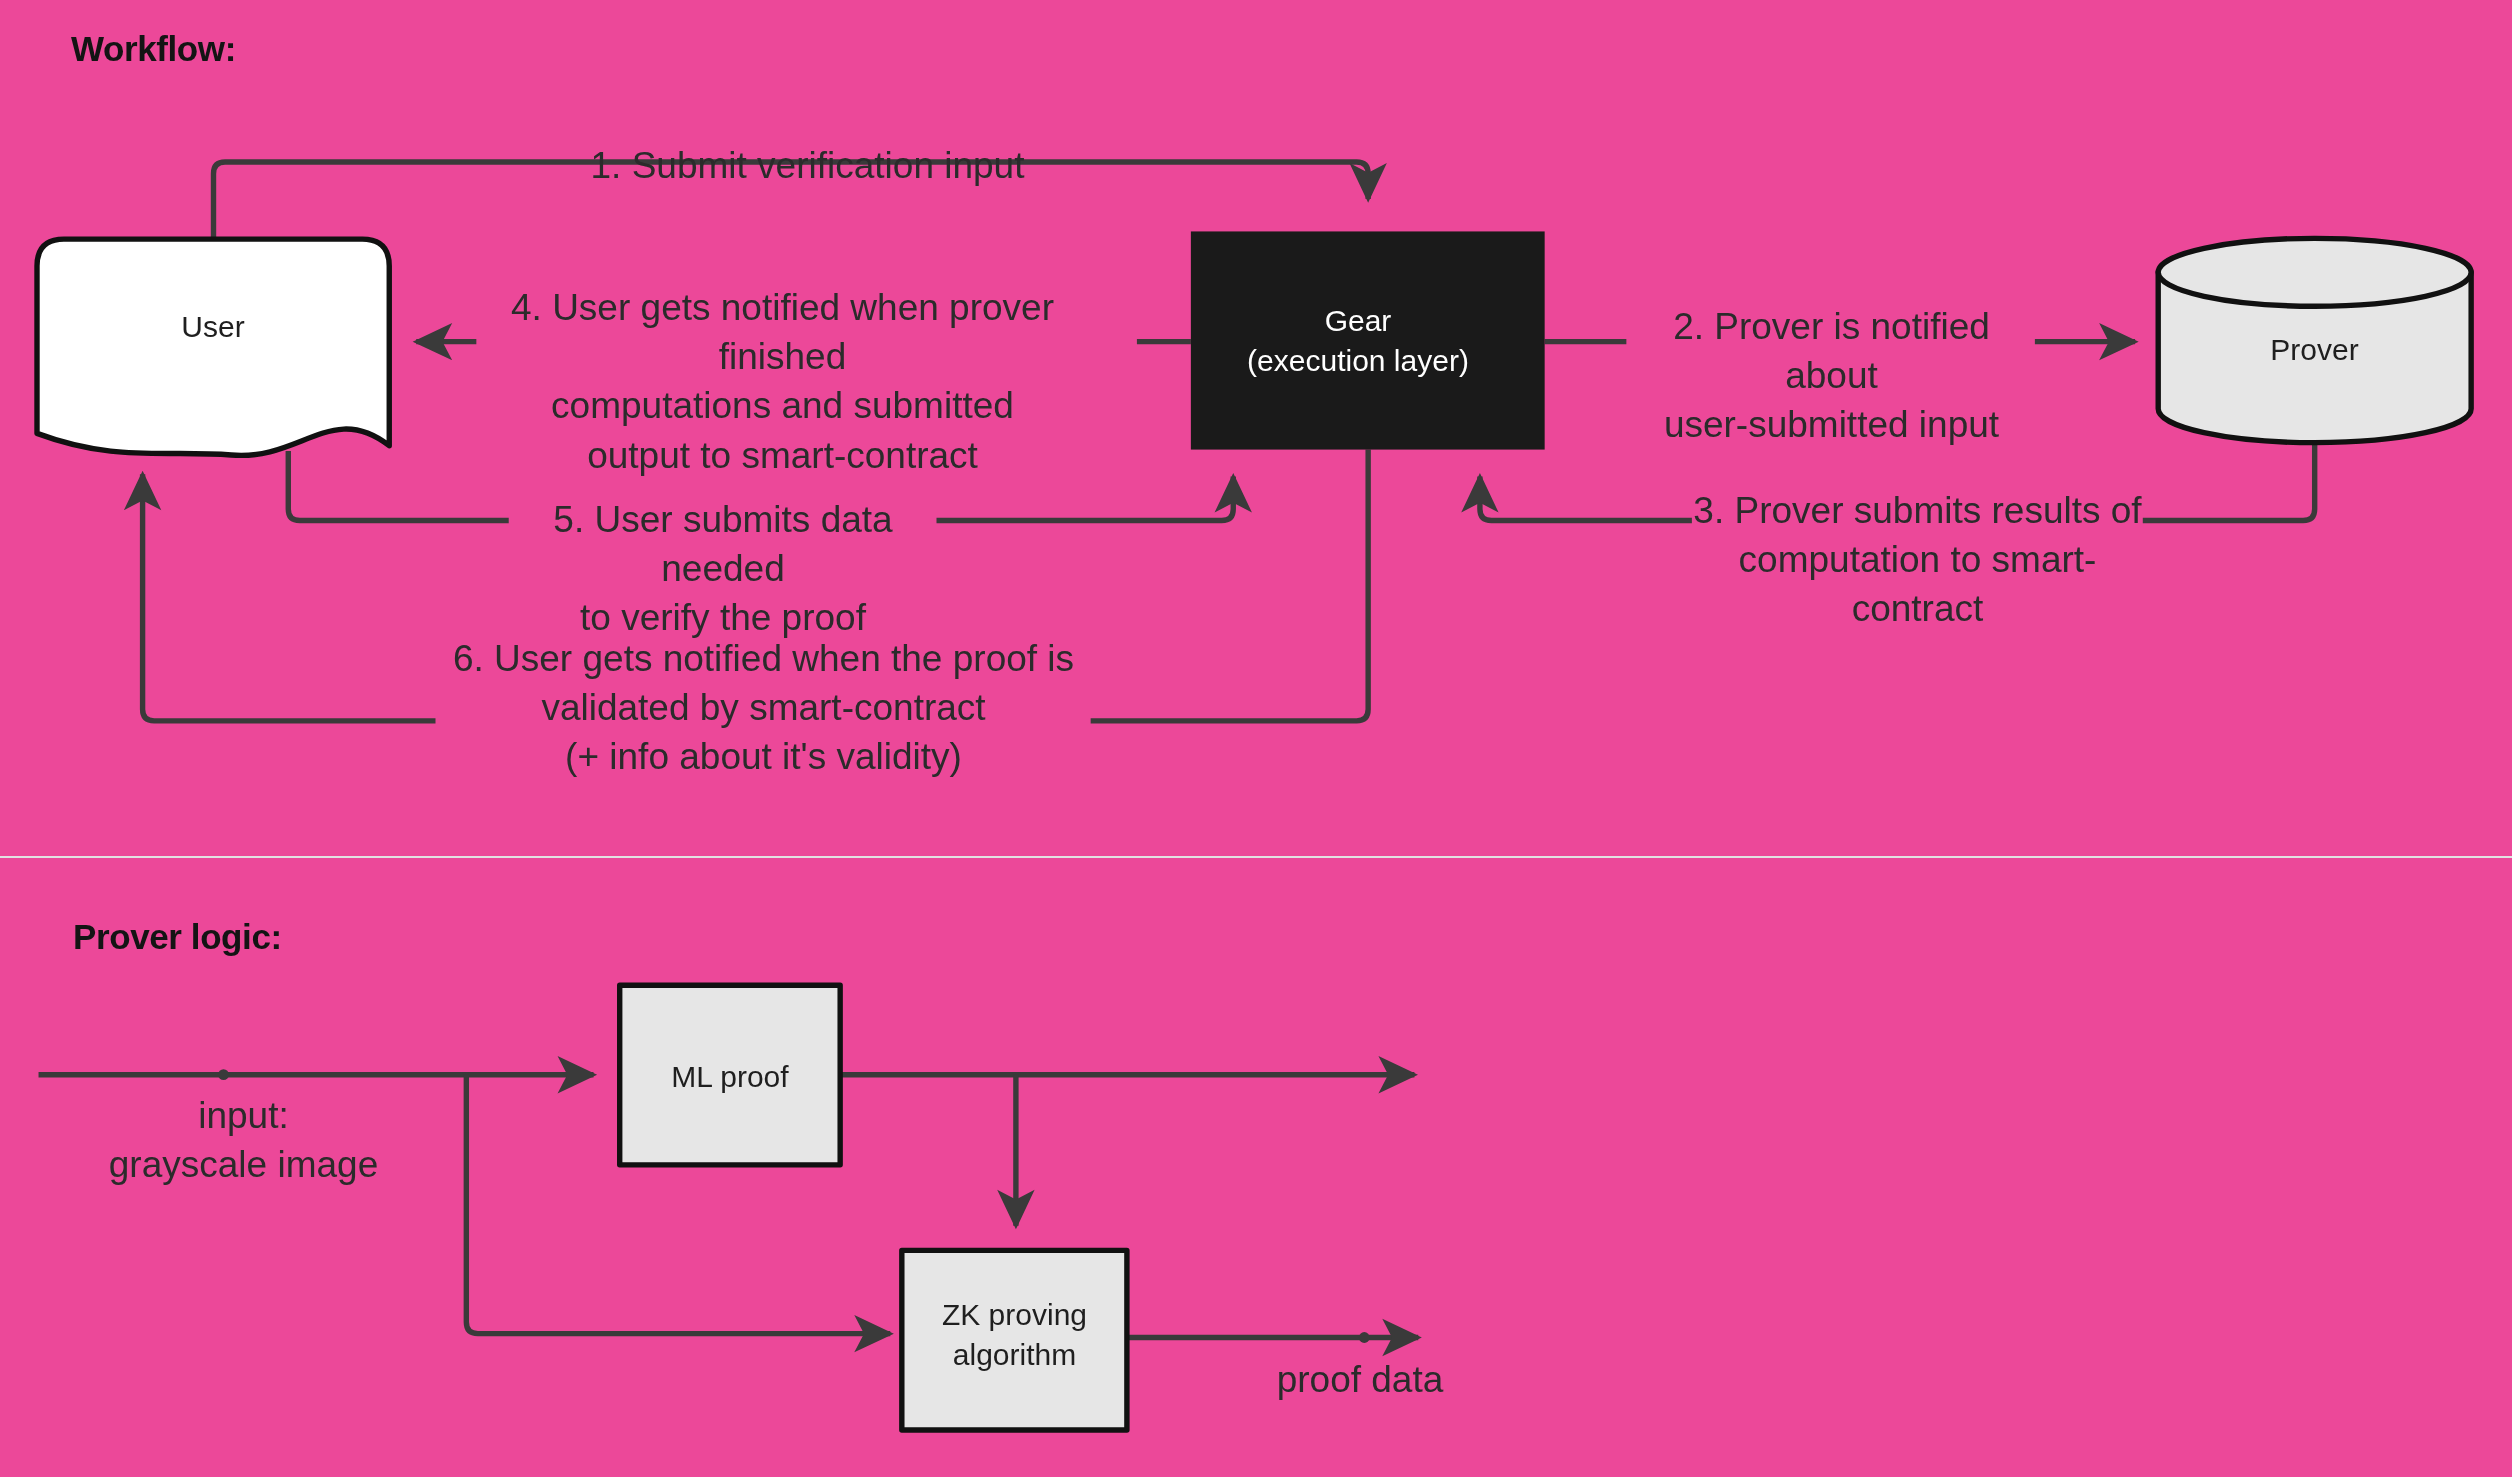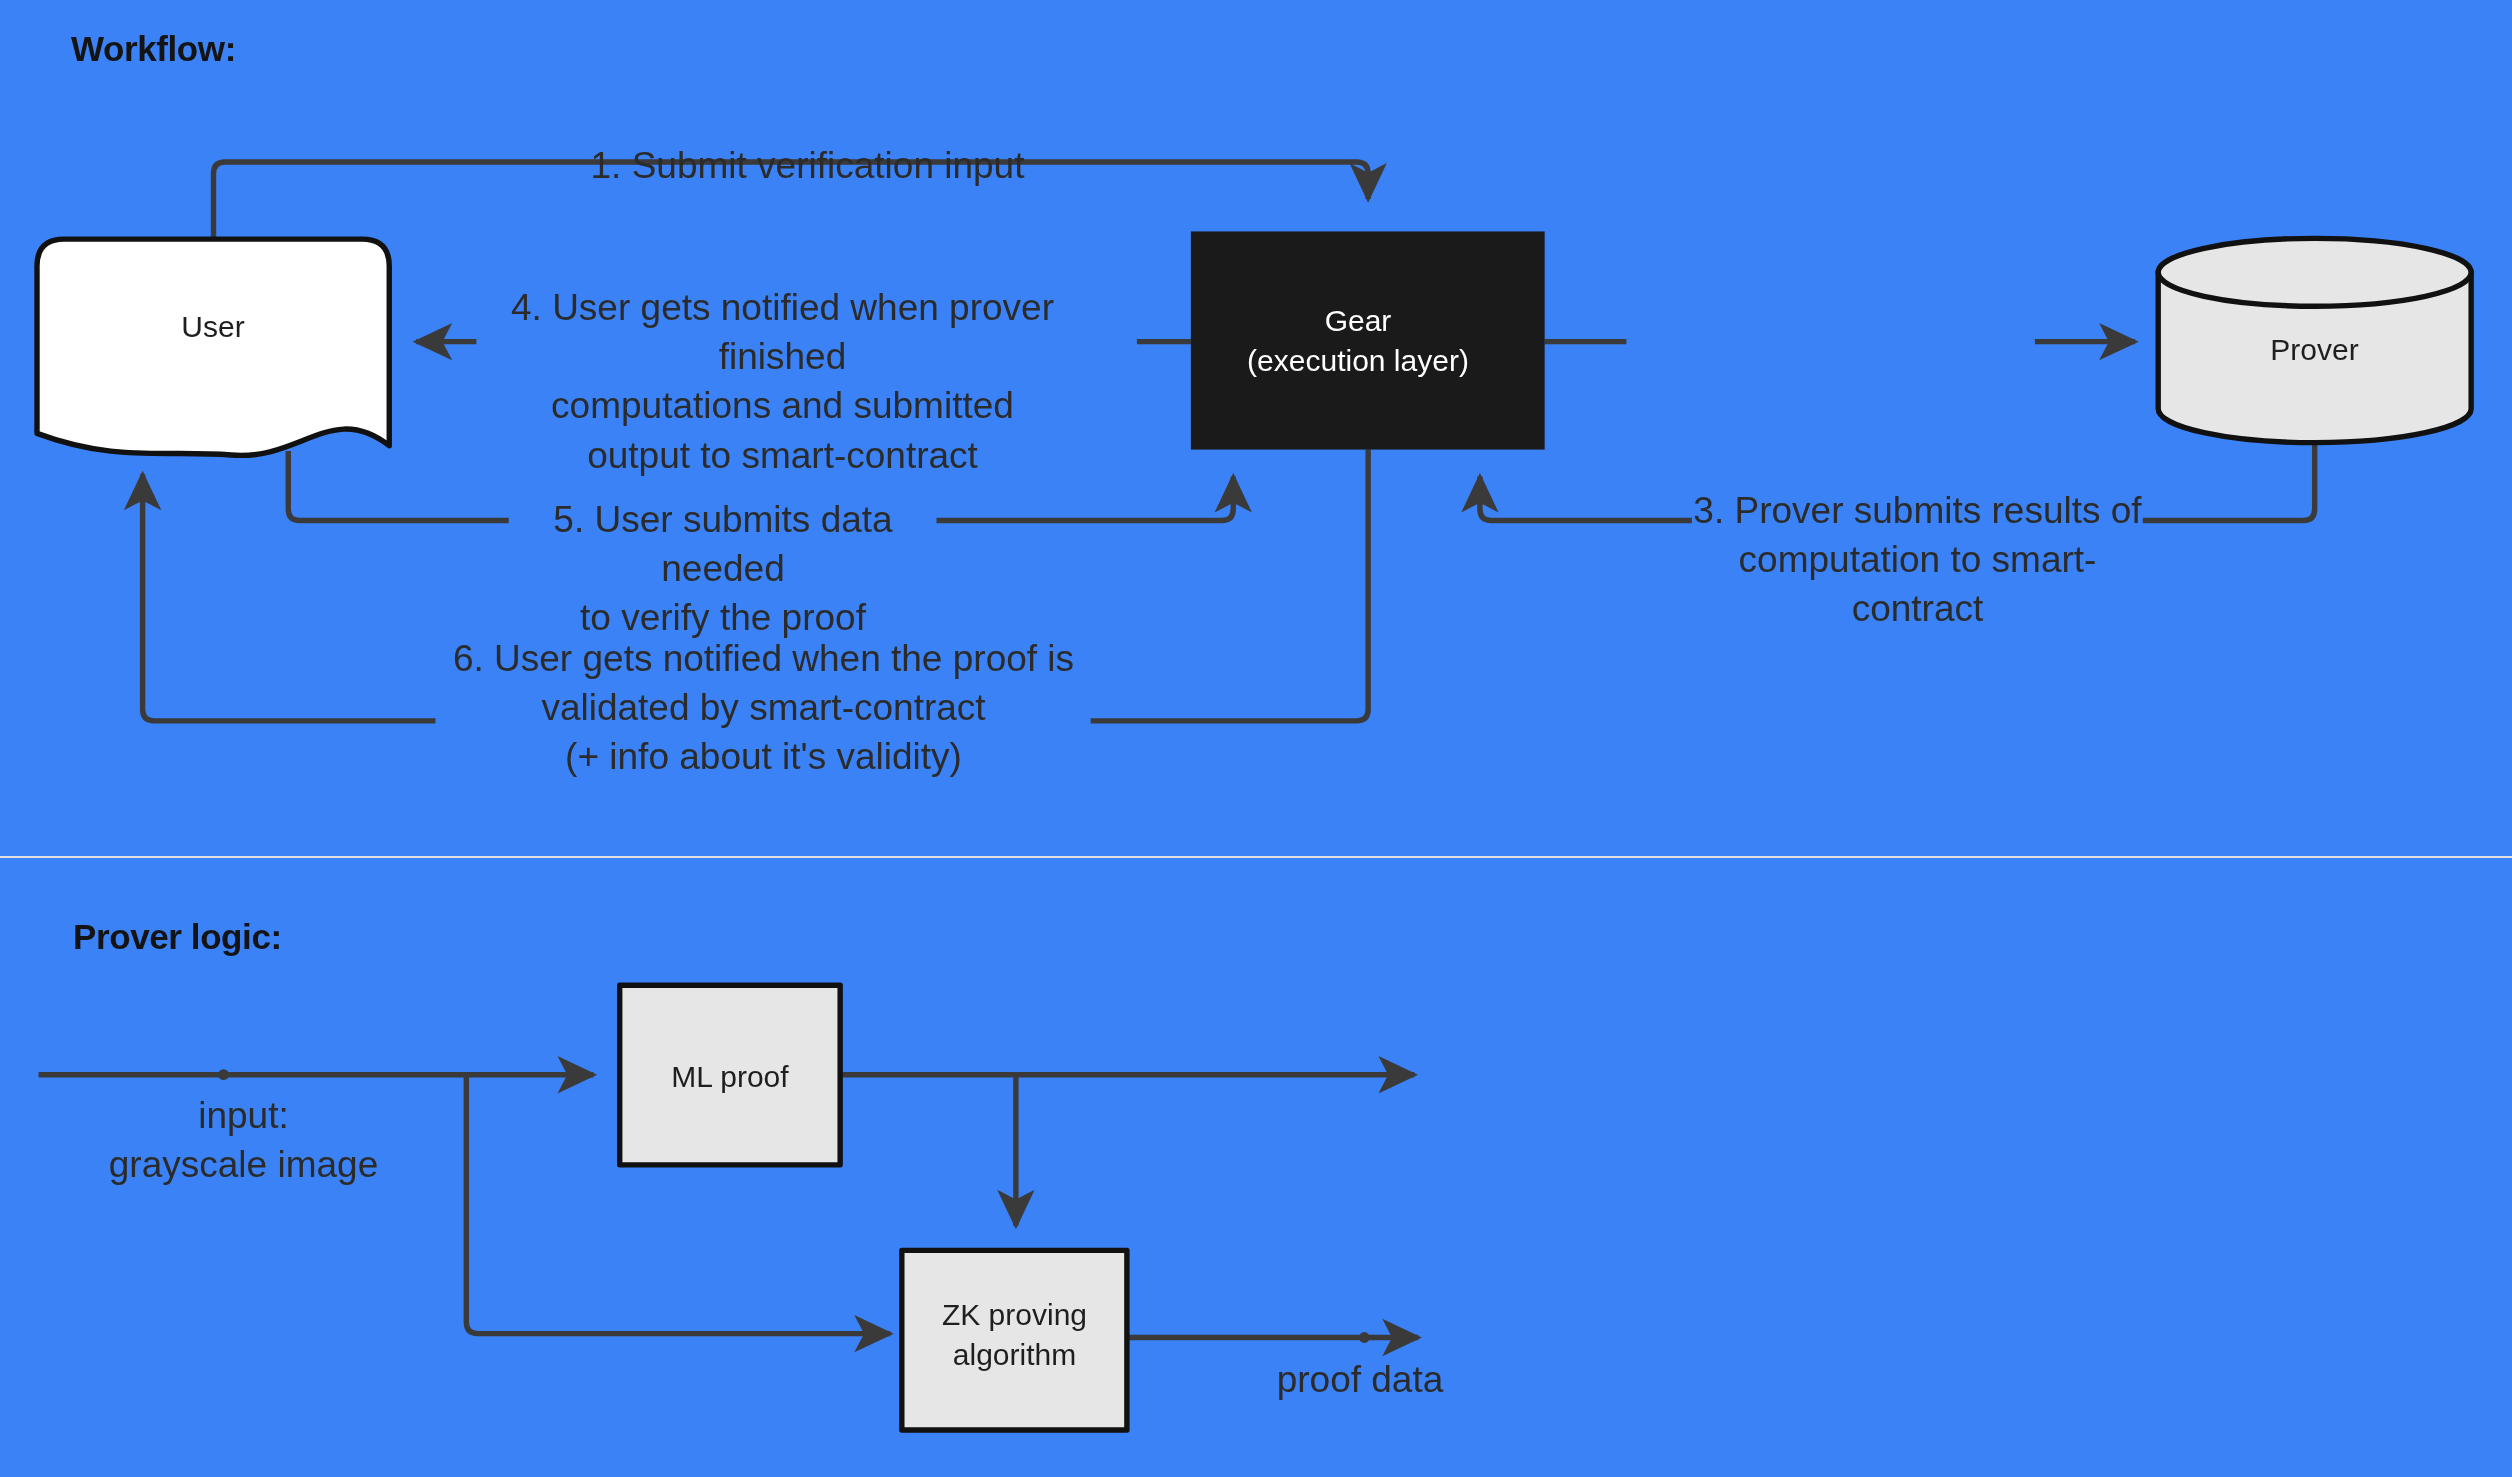--- a/index.html
+++ b/index.html
@@ -11,21 +11,21 @@
     width: 2512px;
     height: 1478px;
     font-family: "Liberation Sans", sans-serif;
     color: #1f1f1f;
     overflow: hidden;
     position: relative;
   }
   .page {
     position: absolute;
     inset: 0;
-    background: #3b82f6;
+    background: #ec4899;
   }
   .section-title {
     position: absolute;
     font-size: 35px;
     font-weight: bold;
     letter-spacing: -0.4px;
     color: #141414;
     white-space: nowrap;
   }
   #workflow-title { left: 71px; top: 29px; }
@@ -183,20 +183,22 @@
 
   <div class="node-label" style="left:2158px; top:330px; width:313px;">Prover</div>
 
   <div class="node-label" style="left:620px; top:1057px; width:220px;">ML proof</div>
 
   <div class="node-label" style="left:902px; top:1295px; width:225px;">ZK proving
 algorithm</div>
 
   <div class="edge-label" style="left:476px; top:141px; width:663px;">1. Submit verification input</div>
 
+  <div class="edge-label" style="left:1627px; top:302px; width:409px;">2. Prover is notified about
+user-submitted input</div>
 
   <div class="edge-label" style="left:1692px; top:486px; width:451px;">3.  Prover submits results of
 computation to smart-contract</div>
 
   <div class="edge-label" style="left:452px; top:283px; width:661px;">4. User gets notified when prover finished
 computations and submitted
 output to smart-contract</div>
 
   <div class="edge-label" style="left:509px; top:486px; width:428px;margin-top:9px;">5. User submits data needed
 to verify the proof</div>

